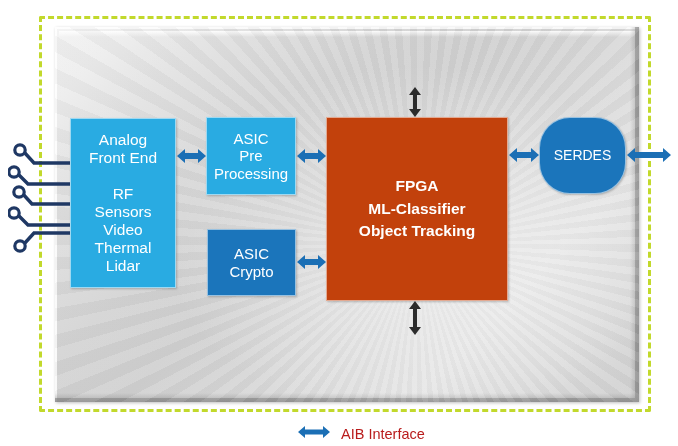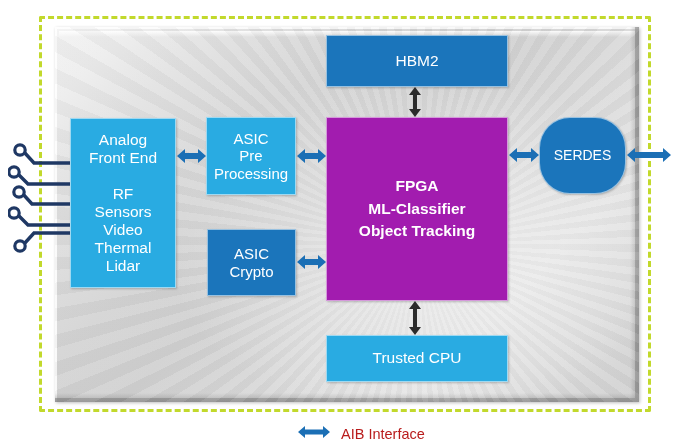--- a/index.html
+++ b/index.html
@@ -89,21 +89,21 @@
     justify-content: center;
     text-align: center;
     color: #ffffff;
     line-height: 1.17;
     box-sizing: border-box;
     border: 1px solid rgba(255,255,255,0.55);
     box-shadow: 1px 1px 2px rgba(0,0,0,0.22);
   }
   .die-light { background: #29abe2; }
   .die-mid   { background: #1b75bb; }
-  .die-dark  { background: #a21caf; }
+  .die-dark  { background: #c2410c; }
 
   .die-label { white-space: pre-line; display: block; }
 
   #afe {
     left: 70px; top: 118px; width: 106px; height: 170px;
     font-size: 15.5px;
   }
   #afe .die-label { padding: 0 2px; }
 
   #asic-pre {
@@ -211,37 +211,31 @@
     <span class="die-label">ASIC
 Pre
 Processing</span>
   </div>
 
   <div class="die die-mid" id="asic-crypto">
     <span class="die-label">ASIC
 Crypto</span>
   </div>
 
-  <div class="die die-mid" id="hbm2">
-    <span class="die-label">HBM2</span>
-  </div>
 
   <div class="die die-dark" id="fpga">
     <span class="die-label">FPGA
 ML-Classifier
 Object Tracking</span>
   </div>
 
   <div class="die die-mid" id="serdes">
     <span class="die-label">SERDES</span>
   </div>
 
-  <div class="die die-light" id="trusted-cpu">
-    <span class="die-label">Trusted CPU</span>
-  </div>
 
   <div class="arrow" id="arrow-afe-asic">
     <svg width="31" height="22" viewBox="0 0 31 22">
       <path d="M1 11 L9 4 L9 8 L22 8 L22 4 L30 11 L22 18 L22 14 L9 14 L9 18 Z" fill="#1b6fb5"></path>
     </svg>
   </div>
 
   <div class="arrow" id="arrow-asic-fpga">
     <svg width="31" height="22" viewBox="0 0 31 22">
       <path d="M1 11 L9 4 L9 8 L22 8 L22 4 L30 11 L22 18 L22 14 L9 14 L9 18 Z" fill="#1b6fb5"></path>

